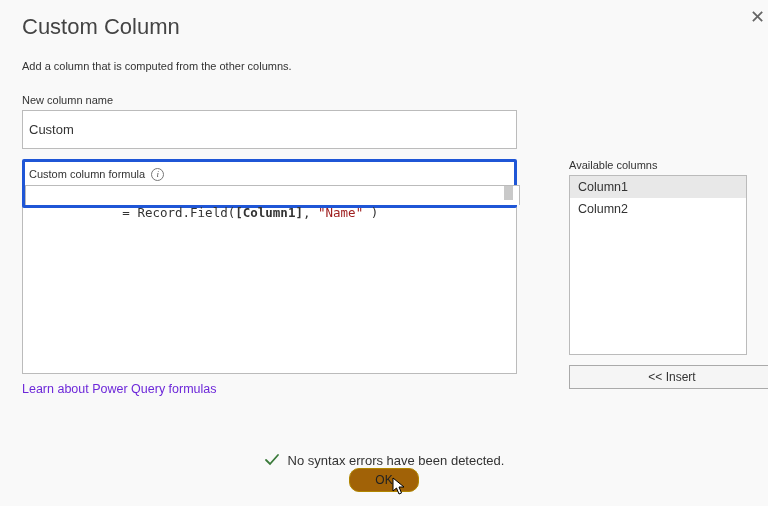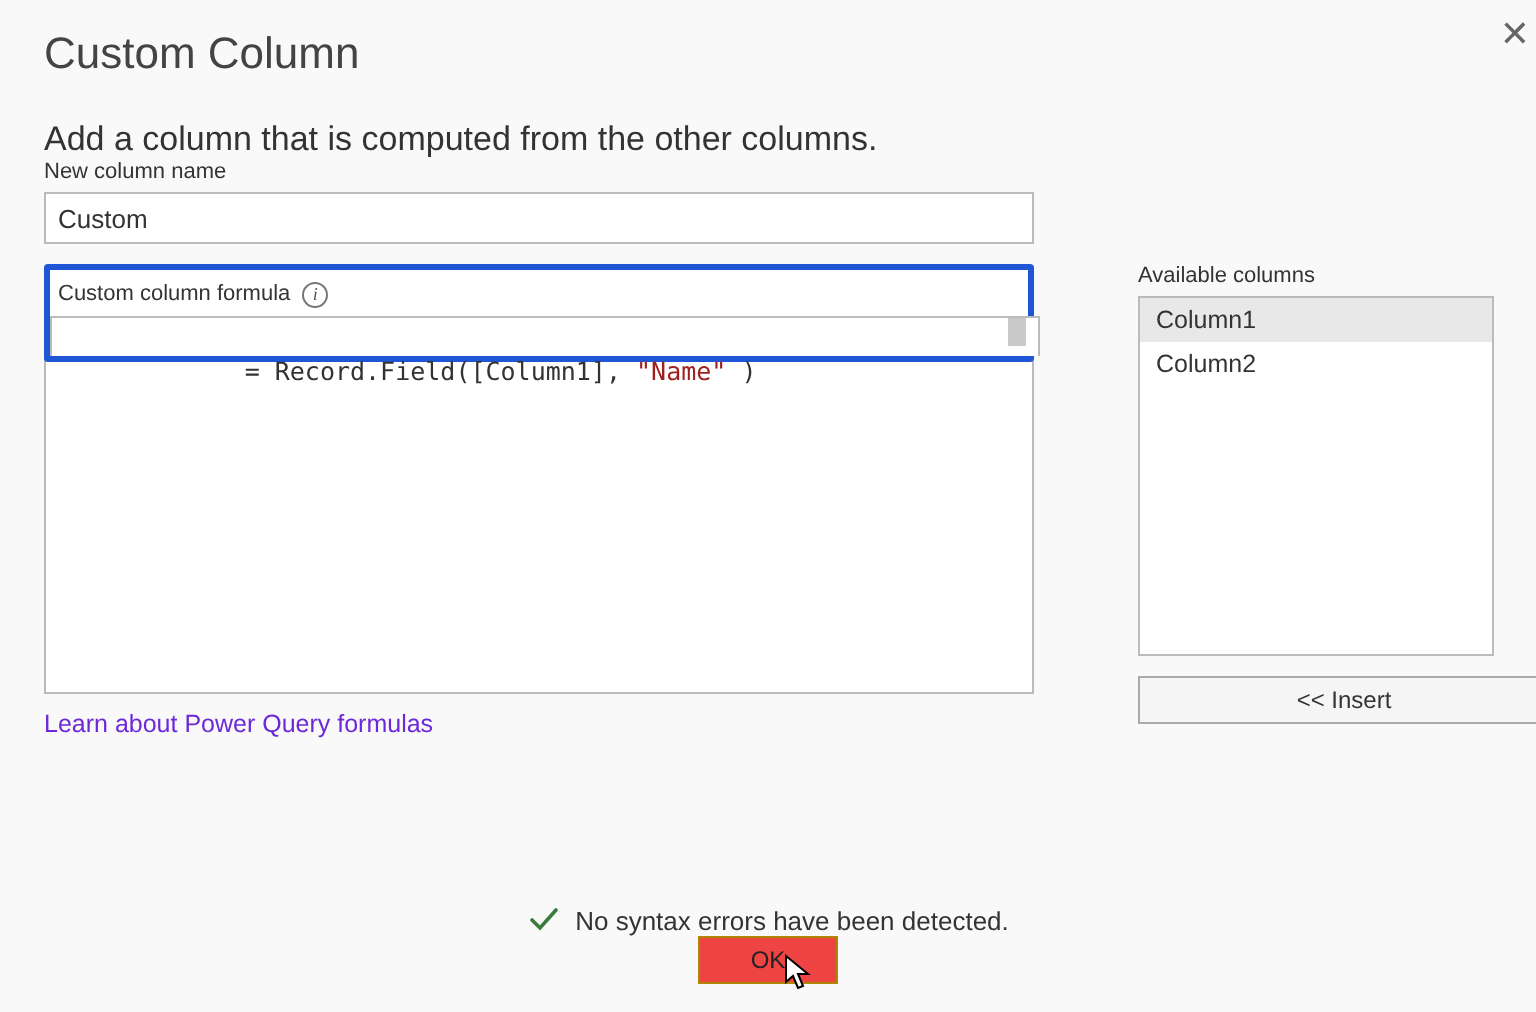--- a/index.html
+++ b/index.html
@@ -14,31 +14,32 @@
     .dialog {
       padding: 14px 22px;
     }
     .title {
       font-size: 22px;
       font-weight: 300;
       color: #444;
       margin-bottom: 20px;
     }
     .subtitle {
-      font-size: 17px;
-      color: #333;
+      font-size: 11px;
+      color: #333;
+      margin-bottom: 22px;
     }
     .label {
       font-size: 11px;
       color: #333;
       margin-bottom: 4px;
     }
     .name-input {
       width: 495px;
-      height: 26px;
+      height: 39px;
       border: 1px solid #bbb;
       background: #fff;
       padding: 3px 6px;
       font-size: 13px;
       font-family: inherit;
       color: #333;
       margin-bottom: 10px;
     }
     .row {
       display: flex;
@@ -87,21 +88,21 @@
       top: 1px;
       left: 1px;
       padding: 4px 6px;
       font-family: Consolas, monospace;
       font-size: 12.5px;
       pointer-events: none;
       white-space: pre;
     }
     .fm-equals { color: #333; }
     .fm-func { color: #333; }
-    .fm-col { color: #333; }
+    .fm-col { color: #333; font-weight: bold; }
     .fm-str { color: #a02020; }
     .columns-list {
       border: 1px solid #bbb;
       background: #fff;
       height: 180px;
       margin-bottom: 10px;
       font-size: 12.5px;
     }
     .col-item {
       padding: 4px 8px;
@@ -151,24 +152,25 @@
     .btn {
       height: 24px;
       min-width: 70px;
       padding: 0 12px;
       border: 1px solid #999;
       background: #f3f3f3;
       font-size: 12px;
       cursor: pointer;
     }
     .btn-primary {
-      background: #ef4444;
+      background: #a16207;
       border-color: #b18600;
       color: #222;
       position: relative;
+      border-radius: 10px;
     }
     .cursor-icon {
       position: absolute;
       left: 42px;
       top: 8px;
       pointer-events: none;
     }
     .close-x {
       position: absolute;
       top: 6px;

